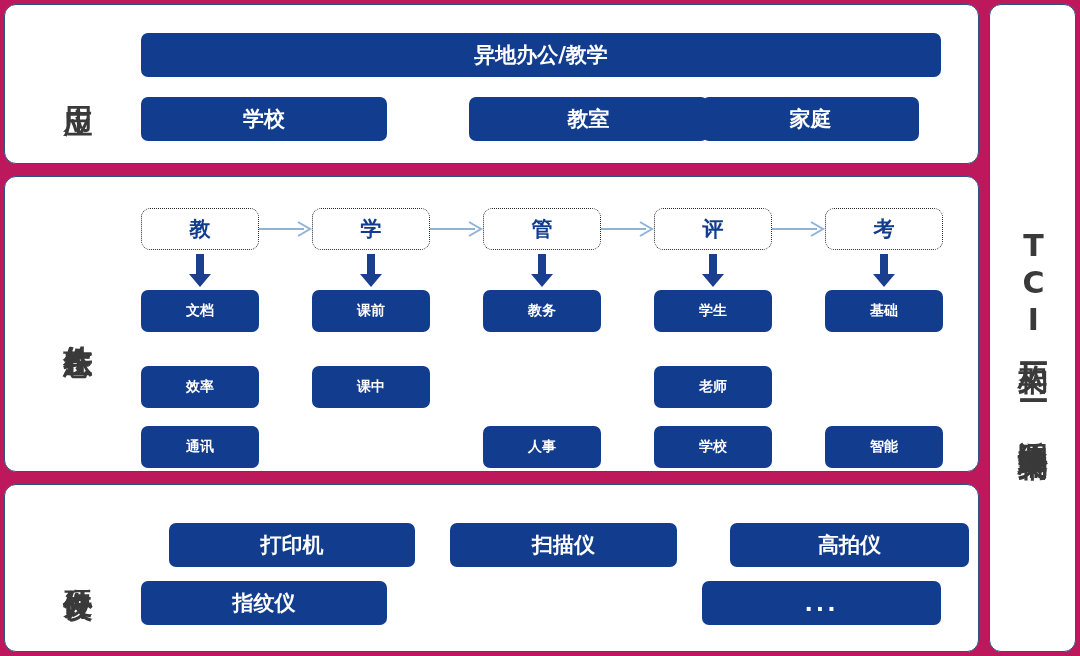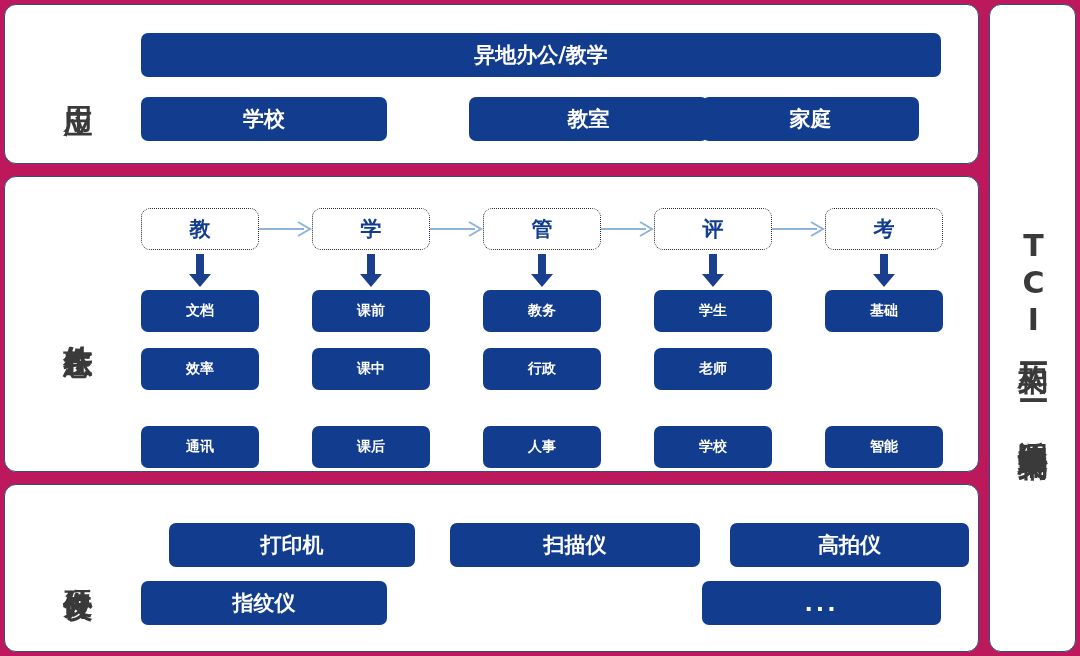--- a/index.html
+++ b/index.html
@@ -122,29 +122,29 @@
   .va3 { left: 694px; }
   .va4 { left: 865px; }
 
   
   .sw-cell {
     position: absolute;
     width: 118px; height: 42px;
     font-size: 14px;
   }
   .srow0 { top: 113px; }
-  .srow1 { top: 171px; }
+  .srow1 { top: 189px; }
   .srow2 { top: 229px; margin-top: 20px; }
 
   
   .hw-cell { position: absolute; height: 44px; font-size: 21px; }
   .hrow0 { top: 38px; margin-left: 28px; }
   .hrow1 { top: 96px; }
   .hcol0 { left: 136px; width: 246px; }
-  .hcol1 { left: 417px; width: 250px; }
+  .hcol1 { left: 417px; width: 227px; }
   .hcol2 { left: 697px; width: 239px; }
   .dots-label { letter-spacing: 3px; font-size: 22px; }
 
   
   #sidebar {
     position: absolute;
     left: 989px; top: 4px;
     width: 87px; height: 648px;
     border: 1.6px solid #2f4f86;
     border-radius: 12px;
@@ -221,24 +221,22 @@
     <svg class="v-arrow va4" viewBox="0 0 28 34">
       <polygon points="10,0 18,0 18,20 25,20 14,33 3,20 10,20" fill="#1a3f8f"></polygon>
     </svg>
 
     <div class="blue-box sw-cell col0 srow0">文档</div>
     <div class="blue-box sw-cell col0 srow1">效率</div>
     <div class="blue-box sw-cell col0 srow2">通讯</div>
 
     <div class="blue-box sw-cell col1 srow0">课前</div>
     <div class="blue-box sw-cell col1 srow1">课中</div>
-    <div class="blue-box sw-cell col1 srow2">课后</div>
 
     <div class="blue-box sw-cell col2 srow0">教务</div>
-    <div class="blue-box sw-cell col2 srow1">行政</div>
     <div class="blue-box sw-cell col2 srow2">人事</div>
 
     <div class="blue-box sw-cell col3 srow0">学生</div>
     <div class="blue-box sw-cell col3 srow1">老师</div>
     <div class="blue-box sw-cell col3 srow2">学校</div>
 
     <div class="blue-box sw-cell col4 srow0">基础</div>
     <div class="blue-box sw-cell col4 srow2">智能</div>
   </div>
 

